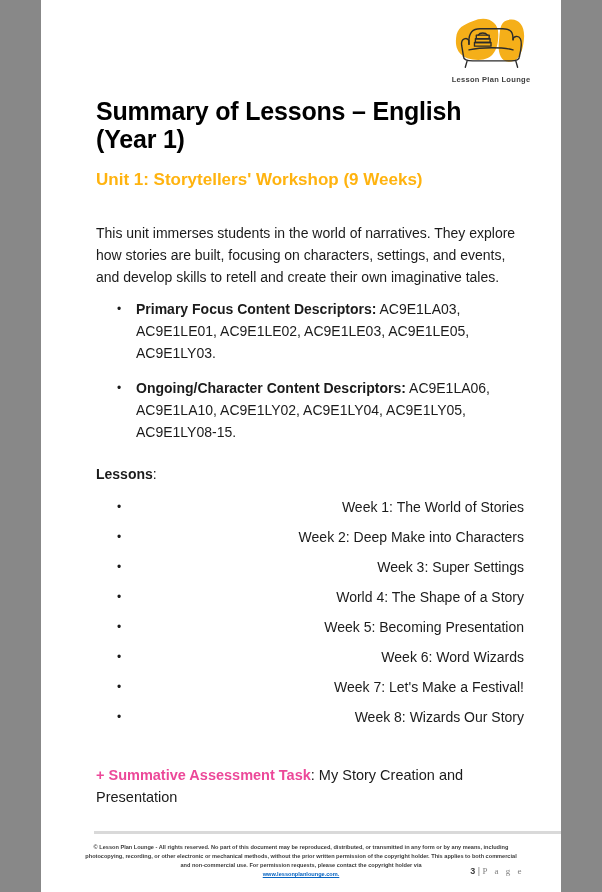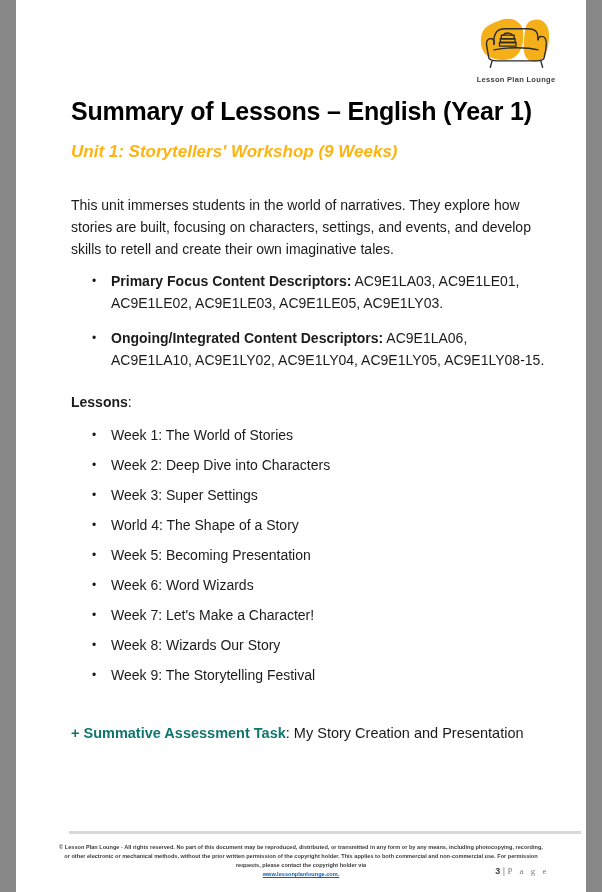--- a/index.html
+++ b/index.html
@@ -1,19 +1,19 @@
 <!DOCTYPE html>
 <html><head>
 <meta charset="utf-8">
 <style>
   * { margin:0; padding:0; box-sizing:border-box; }
   html,body { background:#888; }
   .page {
     position:relative;
-    width:570px; height:892px;
+    width:520px; height:892px;
     background:#ffffff;
     font-family:"Liberation Sans", sans-serif;
     color:#1b1b1b;
     overflow:hidden;
     margin:0 auto;
   }
 
   
   .logo {
     position:absolute; top:14px; right:20px;
@@ -29,49 +29,48 @@
     position:absolute; left:55px; right:37px; top:97px;
   }
   .doc-title {
     font-size:25px; font-weight:bold; color:#000;
     line-height:28px; letter-spacing:-0.2px;
   }
   .unit-heading {
     margin-top:17px;
     font-size:17px; font-weight:bold; color:#FFB30F;
     line-height:20px;
-    font-style:italic;
   }
   .intro {
     margin-top:32px;
     font-size:14px; line-height:22px;
   }
   ul.doc-list { list-style:none; padding-left:20px; }
   ul.doc-list.descriptors { margin-top:10px; }
   ul.doc-list li {
     position:relative; padding-left:20px;
     font-size:14px; line-height:22px;
   }
   ul.doc-list li::before {
     content:"\2022";
     position:absolute; left:1px; top:0;
     font-size:12px; line-height:22px; color:#1b1b1b;
   }
   ul.descriptors li { margin-bottom:13px; }
-  ul.weeks li { margin-bottom:8px; }
+  ul.weeks li { margin-bottom:8px;text-align:right; }
   .b { font-weight:bold; }
   .lessons-heading {
     margin-top:20px; margin-bottom:11px;
     font-size:14px; line-height:22px;
   }
   .assessment-line {
     margin-top:36px;
     font-size:14.5px; line-height:22px;
   }
-  .assessment-label { font-weight:bold; color:#0f766e; }
+  .assessment-label { font-weight:bold; color:#ec4899; }
 
   
   .footer-rule {
     position:absolute; left:53px; width:512px; top:831px;
     height:3px; background:#d9d9d9;
   }
   .footer-text {
     position:absolute; left:40px; right:40px; top:843px;
     text-align:center;
     font-size:5.6px; line-height:9px; color:#3b3b3b;
@@ -119,35 +118,34 @@
   <div class="content">
 
     <div class="doc-title">Summary of Lessons – English (Year 1)</div>
 
     <div class="unit-heading">Unit 1: Storytellers' Workshop (9 Weeks)</div>
 
     <p class="intro">This unit immerses students in the world of narratives. They explore how stories are built, focusing on characters, settings, and events, and develop skills to retell and create their own imaginative tales.</p>
 
     <ul class="doc-list descriptors">
       <li><span class="b">Primary Focus Content Descriptors:</span><span> AC9E1LA03, AC9E1LE01, AC9E1LE02, AC9E1LE03, AC9E1LE05, AC9E1LY03.</span></li>
-      <li><span class="b">Ongoing/Integrated Content Descriptors:</span><span> AC9E1LA06, AC9E1LA10, AC9E1LY02, AC9E1LY04, AC9E1LY05, AC9E1LY08-15.</span></li>
+      <li><span class="b">Ongoing/Character Content Descriptors:</span><span> AC9E1LA06, AC9E1LA10, AC9E1LY02, AC9E1LY04, AC9E1LY05, AC9E1LY08-15.</span></li>
     </ul>
 
     <div class="lessons-heading"><span class="b">Lessons</span><span>:</span></div>
 
     <ul class="doc-list weeks">
       <li>Week 1: The World of Stories</li>
-      <li>Week 2: Deep Dive into Characters</li>
+      <li>Week 2: Deep Make into Characters</li>
       <li>Week 3: Super Settings</li>
       <li>World 4: The Shape of a Story</li>
       <li>Week 5: Becoming Presentation</li>
       <li>Week 6: Word Wizards</li>
-      <li>Week 7: Let's Make a Character!</li>
+      <li>Week 7: Let's Make a Festival!</li>
       <li>Week 8: Wizards Our Story</li>
-      <li>Week 9: The Storytelling Festival</li>
     </ul>
 
     <div class="assessment-line">
       <span class="assessment-label">+ Summative Assessment Task</span><span>: My Story Creation and Presentation</span>
     </div>
 
   </div>
 
   <div class="footer-rule"></div>
 

